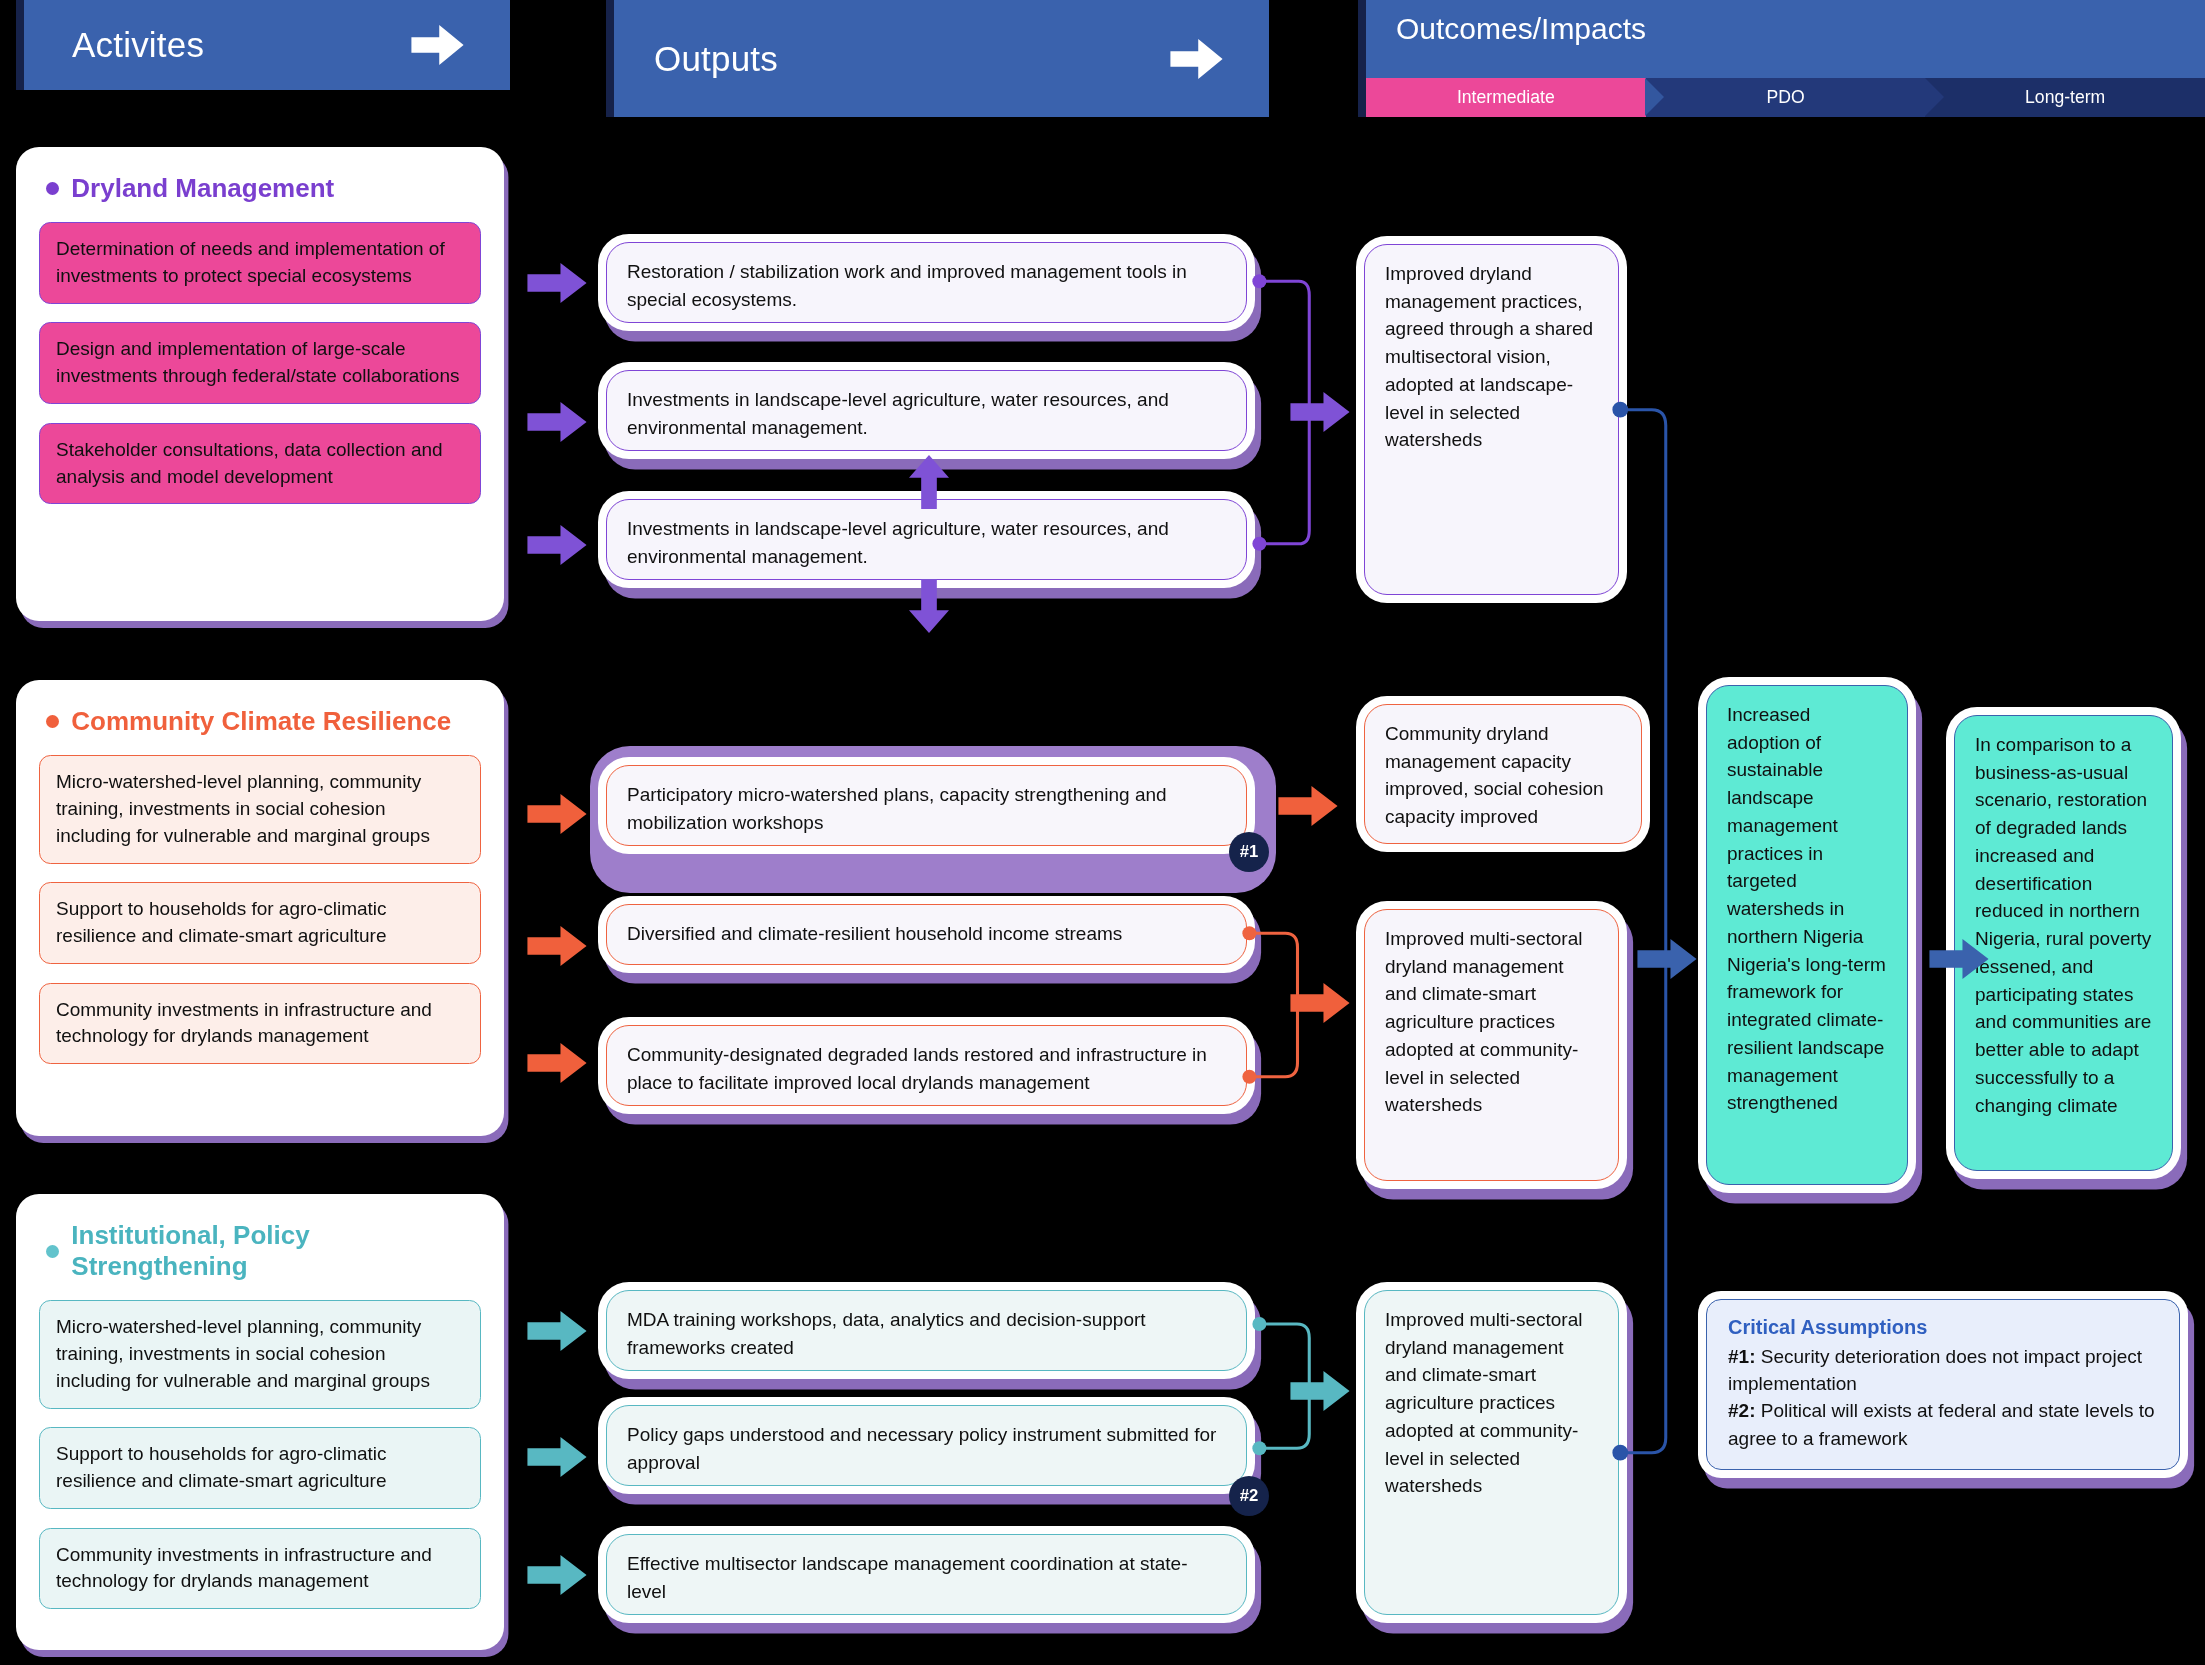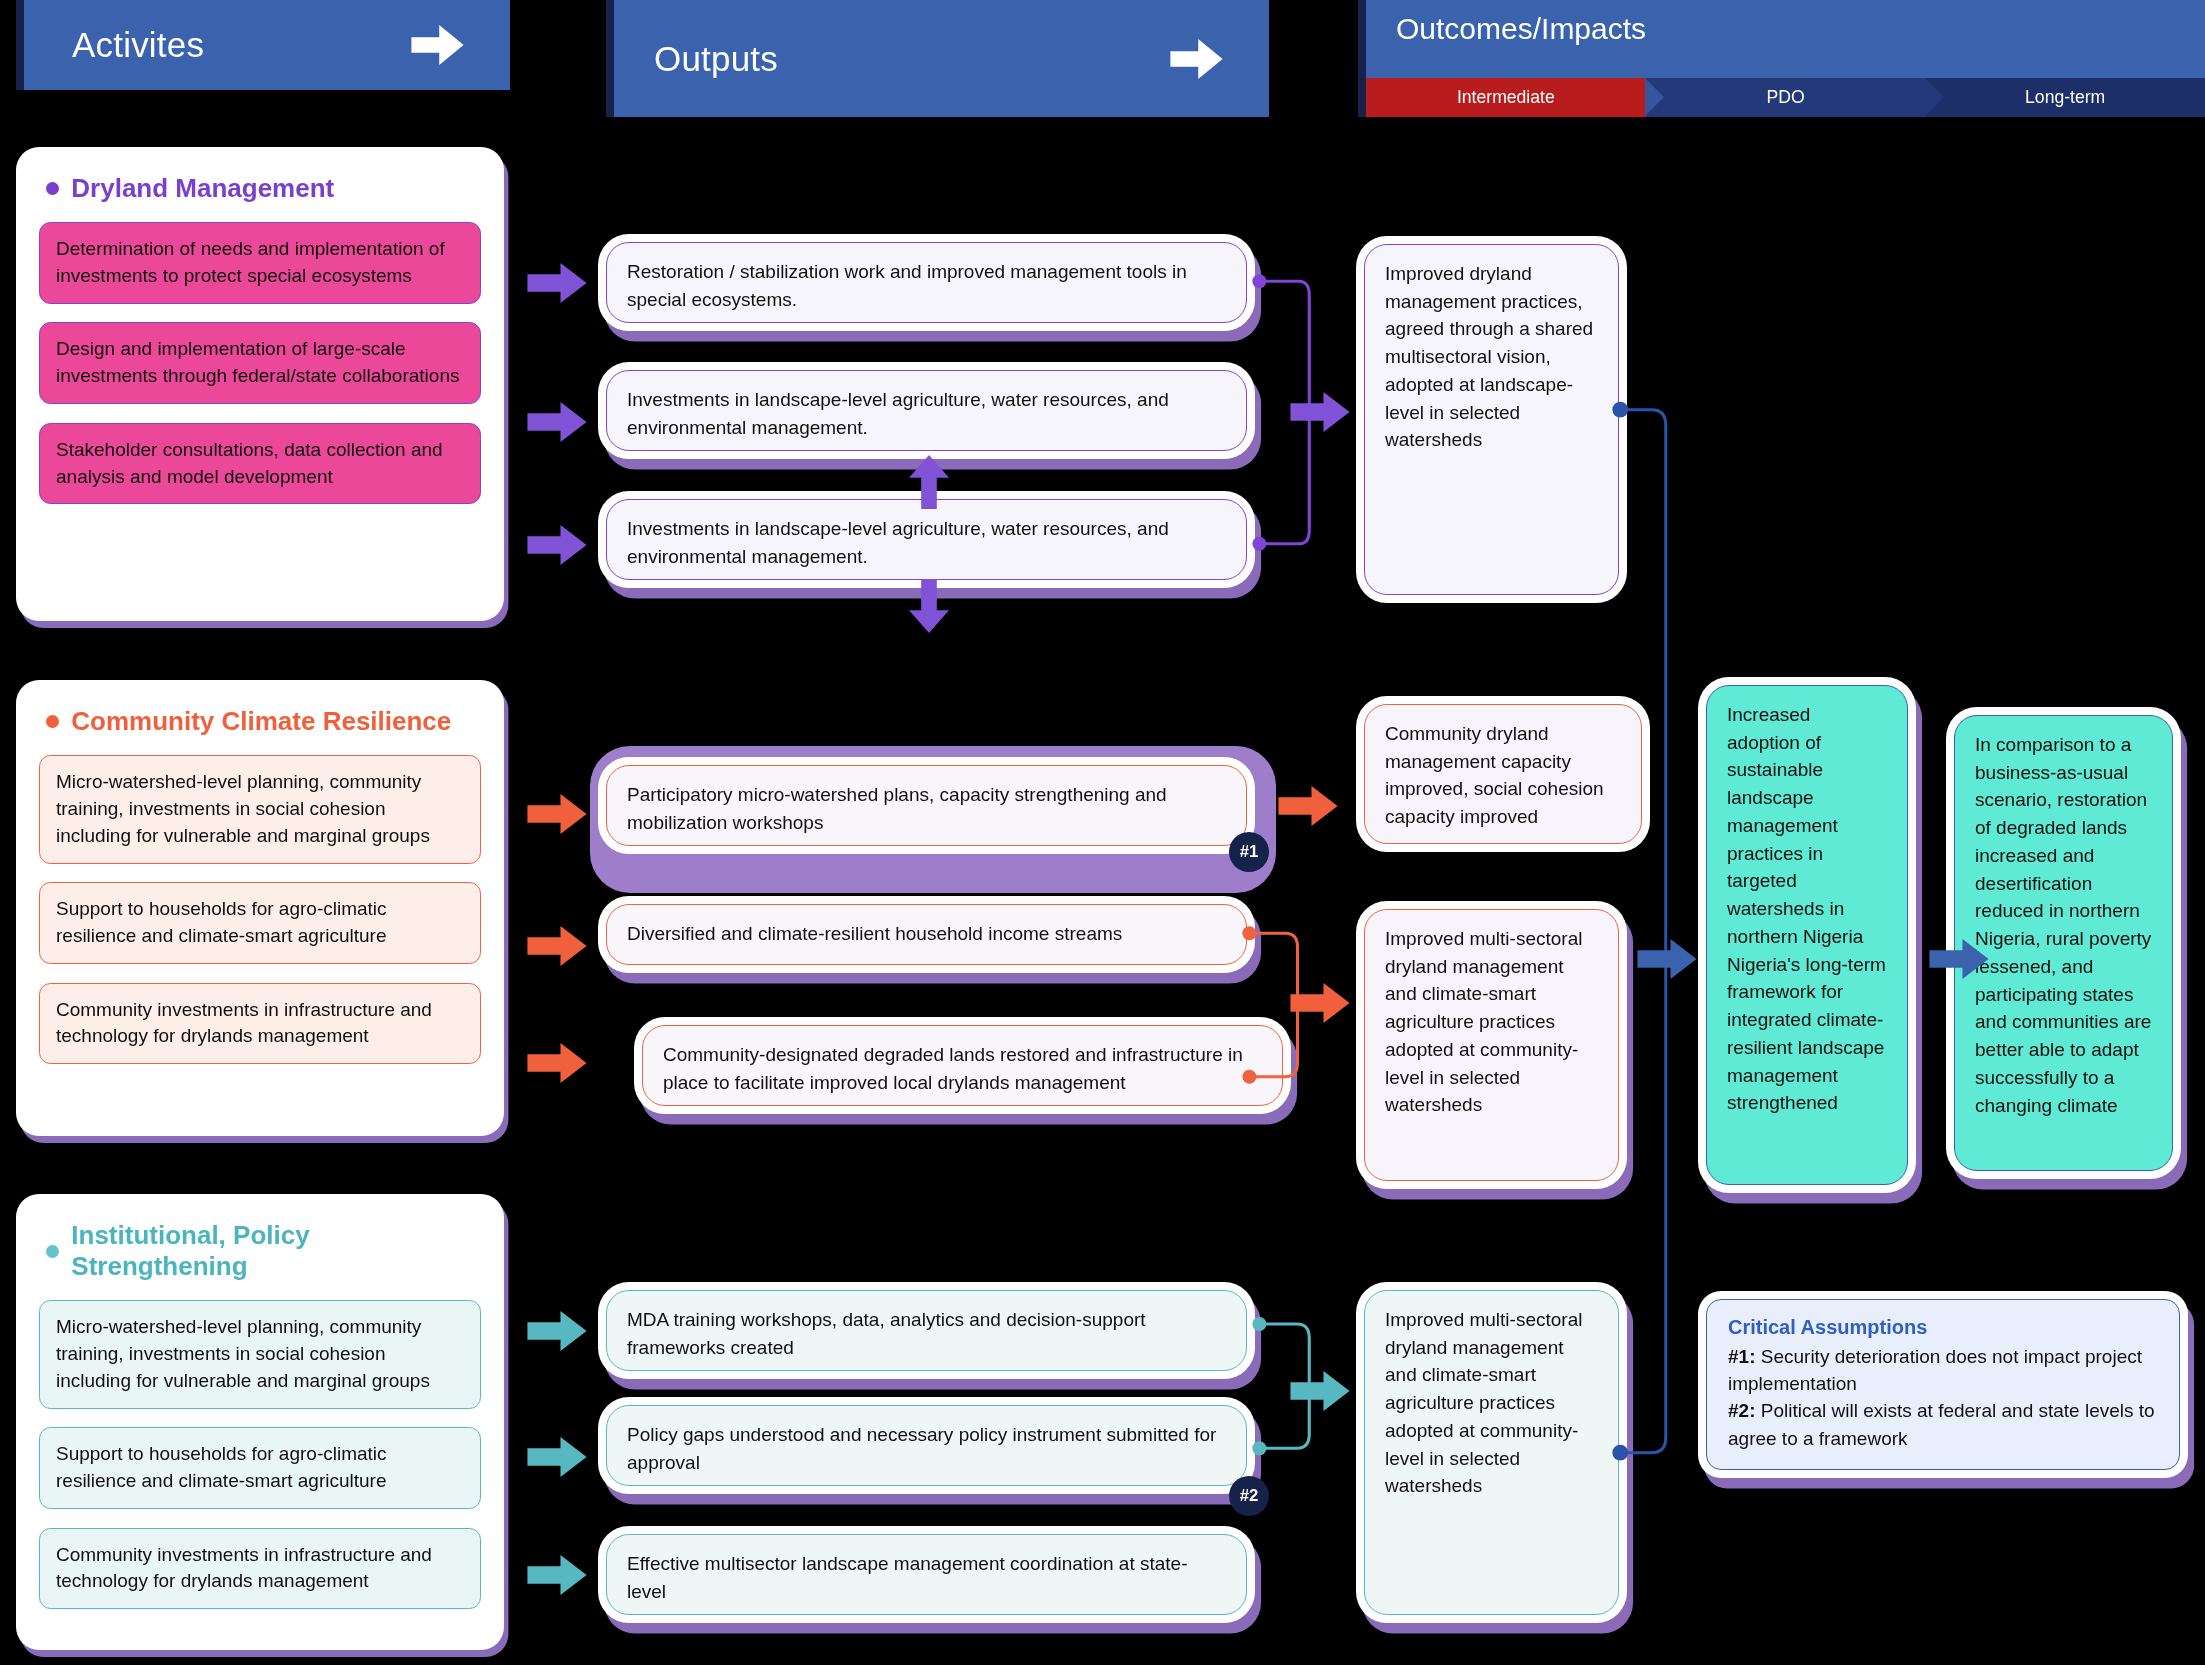--- a/index.html
+++ b/index.html
@@ -60,21 +60,21 @@
   .chev {
     position: relative;
     flex: 1;
     display: flex;
     align-items: center;
     justify-content: center;
     font-size: 17.6px;
     color: #ffffff;
   }
   .chev span { position: relative; z-index: 3; }
-  .chev.c1 { background: #b91c1c; }
+  .chev.c1 { background: #ec4899; }
   .chev.c2 { background: #23397a; }
   .chev.c3 { background: #1c2f68; }
   .chev.c1::after, .chev.c2::after {
     content: "";
     position: absolute;
     right: -18.4px; top: 0;
     width: 0; height: 0;
     border-top: 19.3px solid transparent;
     border-bottom: 19.3px solid transparent;
     z-index: 2;
@@ -302,21 +302,21 @@
   <svg class="arrow-h" style="left:527px; top:1043px; width:60px; height:40px;" viewBox="0 0 68 46">
     <polygon points="0,13 38,13 38,0 68,23 38,46 38,33 0,33" fill="#f0603c"></polygon>
   </svg>
 
   <div class="halo" style="left:590px; top:746px; width:686px; height:147px;"></div>
 
   <div class="node b-orange" style="left:606px; top:765px; width:641px; height:81px; box-shadow:0 0 0 8px #ffffff;">Participatory micro-watershed plans, capacity strengthening and mobilization workshops</div>
   <div class="badge" style="left:1229px; top:832px;">#1</div>
 
   <div class="node b-orange" style="left:606px; top:904px; width:641px; height:61px;">Diversified and climate-resilient household income streams</div>
-  <div class="node b-orange" style="left:642px; top:1025px; width:641px; height:81px;">Community-designated degraded lands restored and infrastructure in place to facilitate improved local drylands management</div>
+  <div class="node b-orange" style="left:606px; top:1025px; width:641px; height:81px;">Community-designated degraded lands restored and infrastructure in place to facilitate improved local drylands management</div>
 
   <svg class="arrow-h" style="left:1278px; top:786px; width:60px; height:40px;" viewBox="0 0 68 46">
     <polygon points="0,13 38,13 38,0 68,23 38,46 38,33 0,33" fill="#f0603c"></polygon>
   </svg>
 
   <svg class="conn" style="left:1245px; top:926px; width:105px; height:158px;" viewBox="0 0 120 180">
     <path d="M4,8 H46 Q60,8 60,24 V156 Q60,172 46,172 H4" fill="none" stroke="#ef6340" stroke-width="3.5"></path>
     <circle cx="5" cy="8" r="8" fill="#ef6340"></circle>
     <circle cx="5" cy="172" r="8" fill="#ef6340"></circle>
   </svg>

